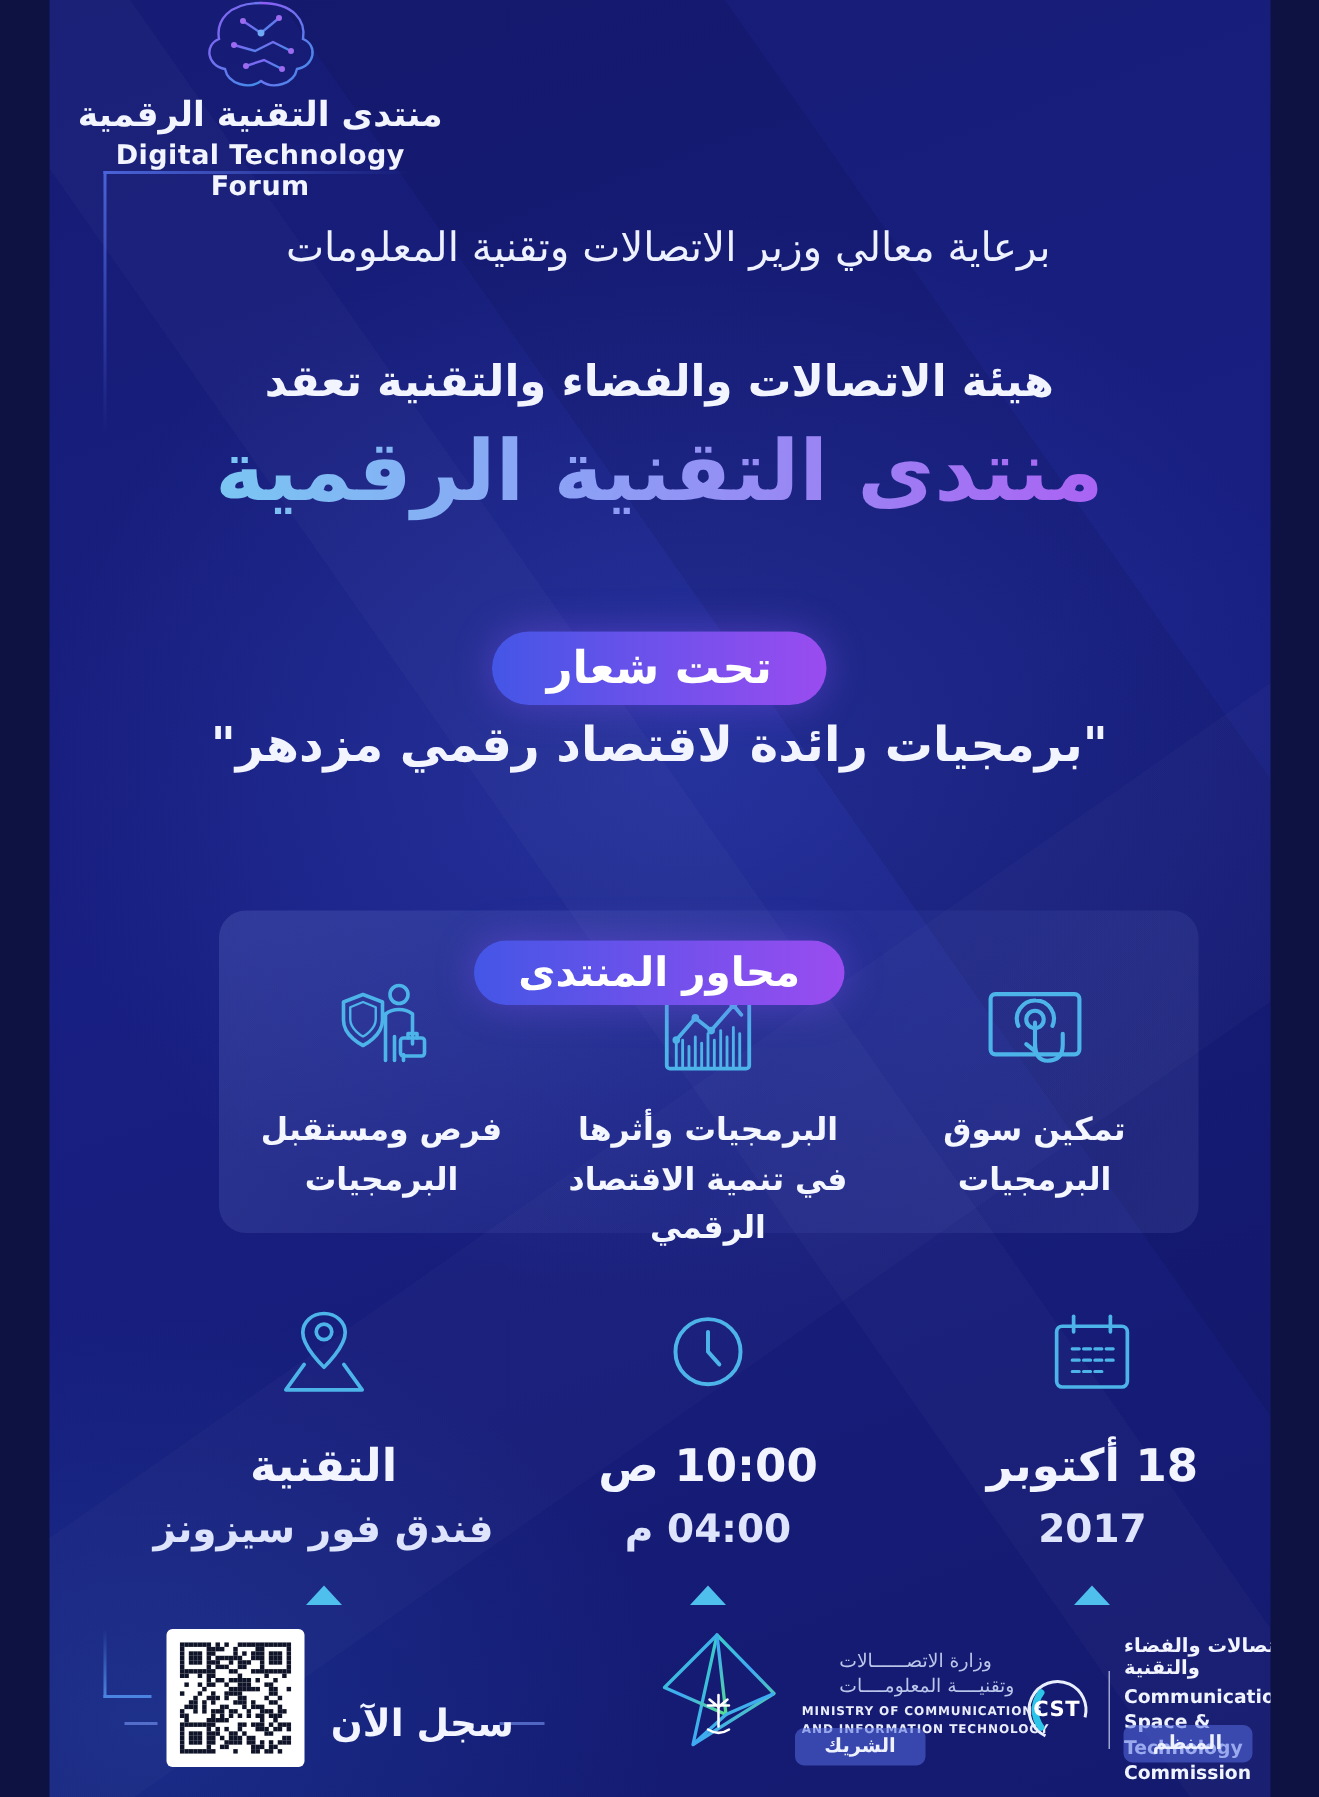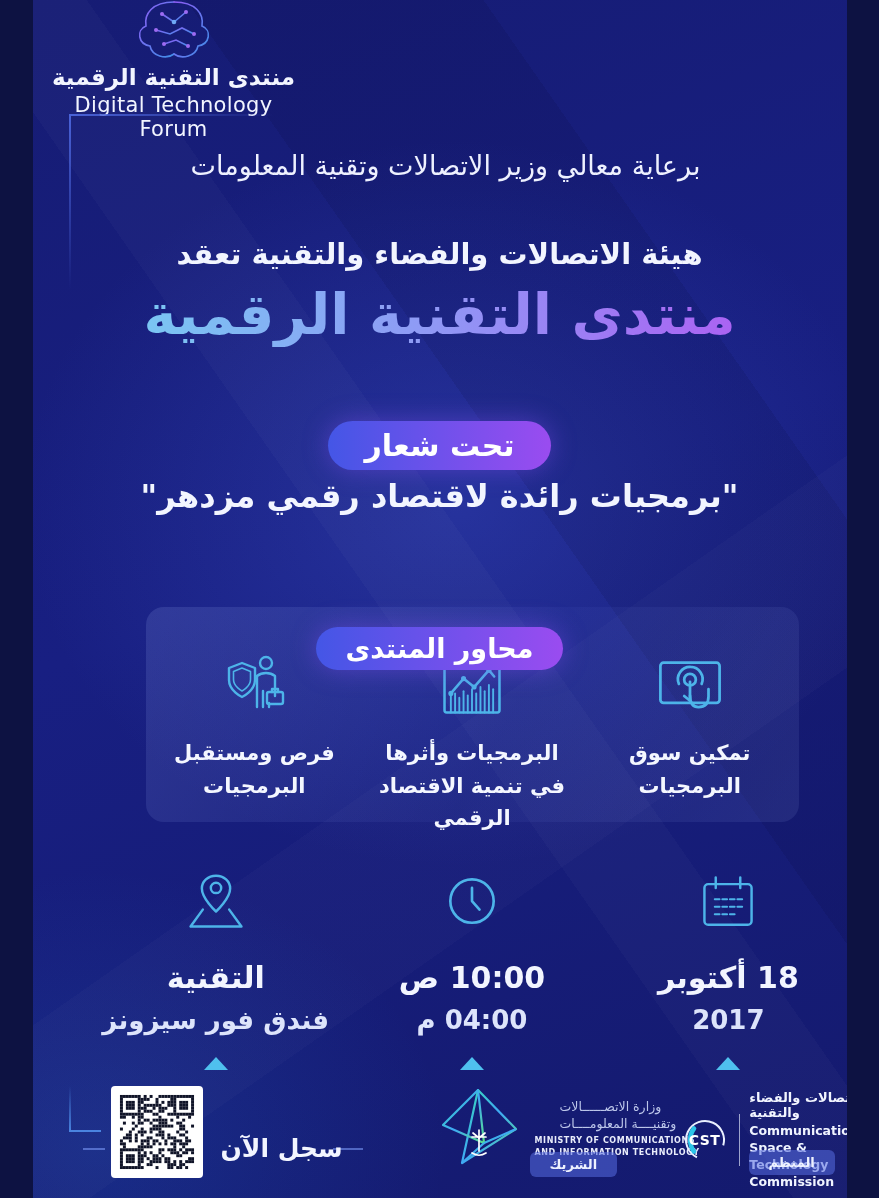--- a/index.html
+++ b/index.html
@@ -21,21 +21,21 @@
       linear-gradient(-35deg, rgba(255,255,255,0) 30%, rgba(255,255,255,.02) 30%, rgba(255,255,255,.02) 42%, rgba(255,255,255,0) 42%),
       linear-gradient(55deg, rgba(0,0,30,0) 60%, rgba(0,0,40,.10) 60%, rgba(0,0,40,.10) 78%, rgba(0,0,30,0) 78%);
   }
   .center{left:0;right:0;text-align:center;}
   .abs{position:absolute;}
 
   
   .brand{position:absolute;top:0;left:18px;width:246px;text-align:center;}
   .brand .brain{display:block;margin:0 auto;}
   .brand-ar{font-size:23px;font-weight:bold;margin-top:2px;}
-  .brand-en{font-size:21px;font-weight:normal;letter-spacing:.3px;margin-top:3px;}
+  .brand-en{font-size:18px;font-weight:bold;letter-spacing:.3px;margin-top:3px;}
 
   
   .corner{position:absolute;pointer-events:none;}
   .corner .h,.corner .v{position:absolute;background:linear-gradient(90deg,#4a63d8,rgba(74,99,216,0));}
   .corner-tl{left:36px;top:114px;}
   .corner-tl .h{left:0;top:0;width:205px;height:2px;}
   .corner-tl .v{left:0;top:0;width:2px;height:175px;background:linear-gradient(180deg,#4a63d8,rgba(74,99,216,0));}
   .corner-bl{left:36px;top:1086px;}
   .corner-bl .v{left:0;top:0;width:2px;height:46px;background:linear-gradient(0deg,#4a84e0,rgba(74,132,224,0));}
   .corner-bl .h{left:0;top:44px;width:32px;height:2px;background:#4a84e0;}

